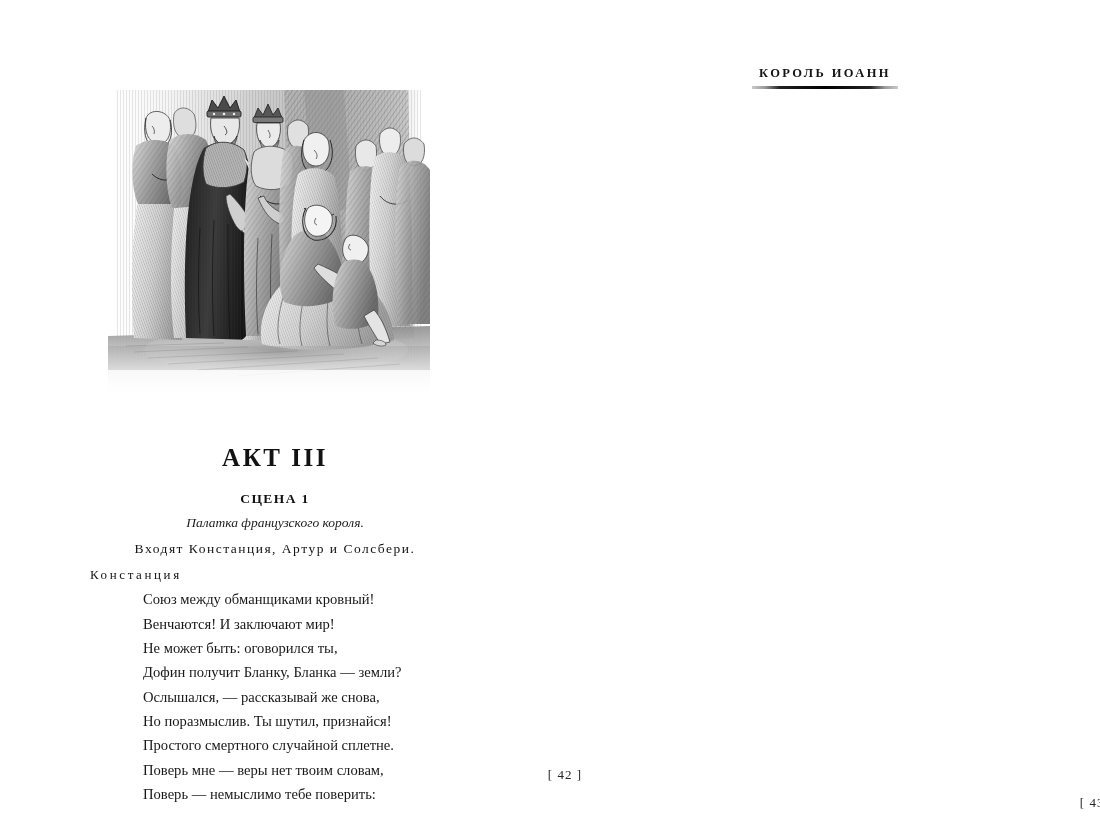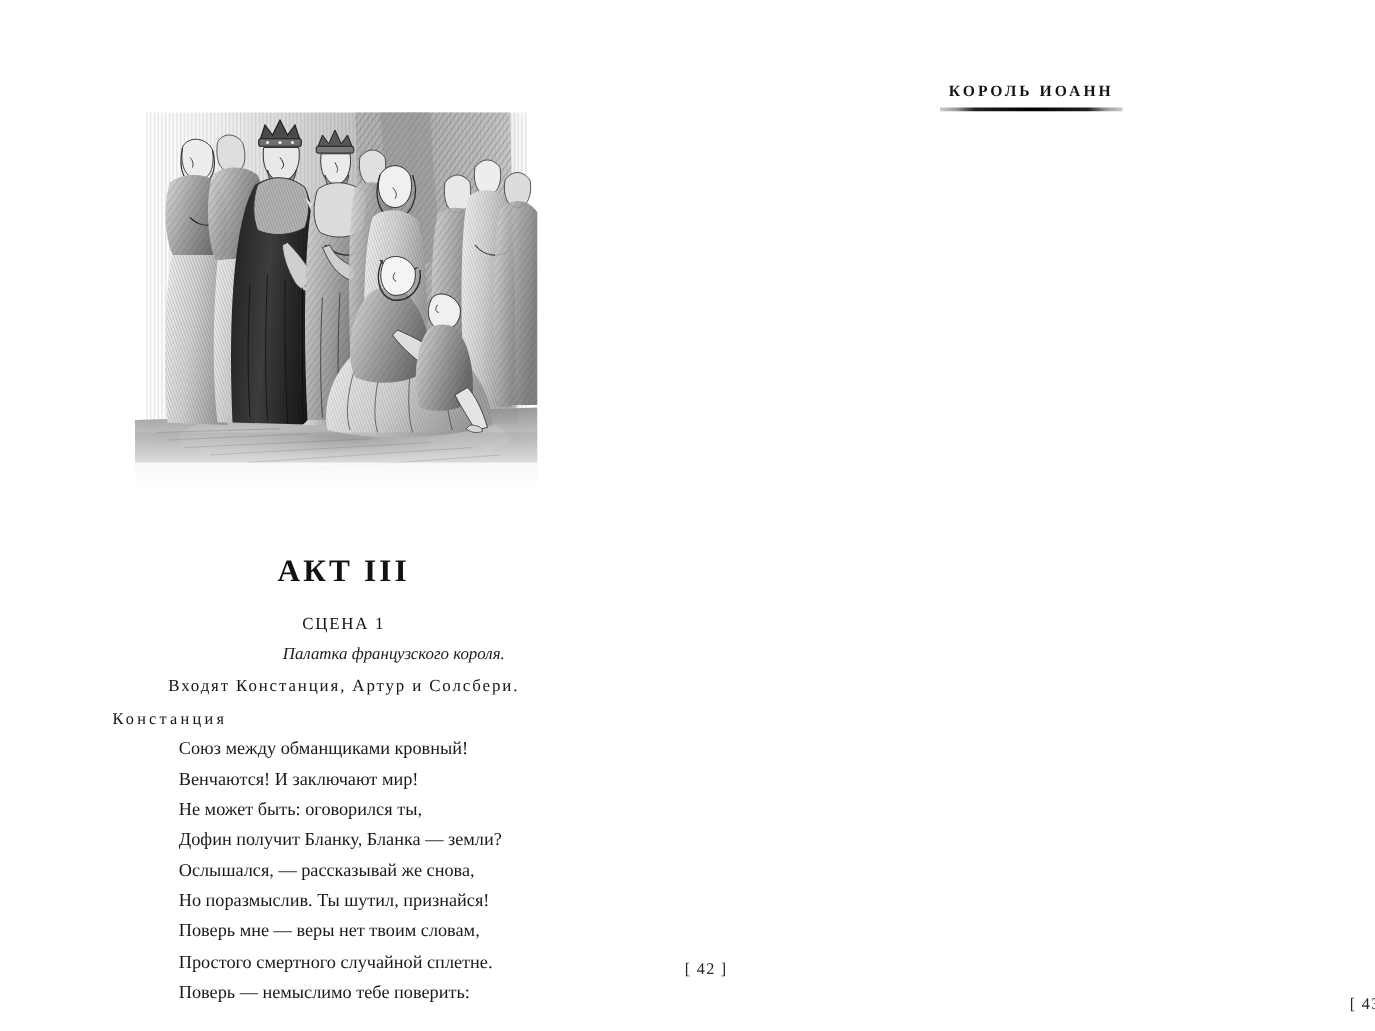--- a/index.html
+++ b/index.html
@@ -85,35 +85,34 @@
     font-size: 25px;
     letter-spacing: 2.5px;
     color: #121212;
   }
   .scene-title {
     position: absolute;
     top: 491px;
     left: 0;
     width: 100%;
     text-align: center;
-    font-weight: 400;
+    font-weight: 700;
     font-size: 13.5px;
     letter-spacing: 1.4px;
     color: #121212;
   }
   .stage-setting {
     position: absolute;
     top: 515px;
     left: 0;
     width: 100%;
     text-align: center;
     font-style: italic;
     font-size: 13.5px;
     color: #1c1c1c;
-    padding-left: 40px;
   }
   .stage-entrance {
     position: absolute;
     top: 541px;
     left: 0;
     width: 100%;
     text-align: center;
     font-size: 13.5px;
     letter-spacing: 1.5px;
     color: #141414;
@@ -380,22 +379,22 @@
     <div class="stage-entrance">Входят Констанция, Артур и Солсбери.</div>
 
     <div class="body-text body-left">
         <div class="speaker">Констанция</div>
         <div class="verse">Союз между обманщиками кровный!</div>
         <div class="verse">Венчаются! И заключают мир!</div>
         <div class="verse">Не может быть: оговорился ты,</div>
         <div class="verse">Дофин получит Бланку, Бланка — земли?</div>
         <div class="verse">Ослышался, — рассказывай же снова,</div>
         <div class="verse">Но поразмыслив. Ты шутил, признайся!</div>
+        <div class="verse">Простого смертного случайной сплетне.</div>
         <div class="verse">Поверь мне — веры нет твоим словам,</div>
-        <div class="verse">Простого смертного случайной сплетне.</div>
         <div class="verse">Поверь — немыслимо тебе поверить:</div>
       </div>
 
     <div class="folio">[ 42 ]</div>
   </div>
 
   <div class="page page-right">
 
     <div class="running-head">
       <span class="running-head-text">Король Иоанн</span>

